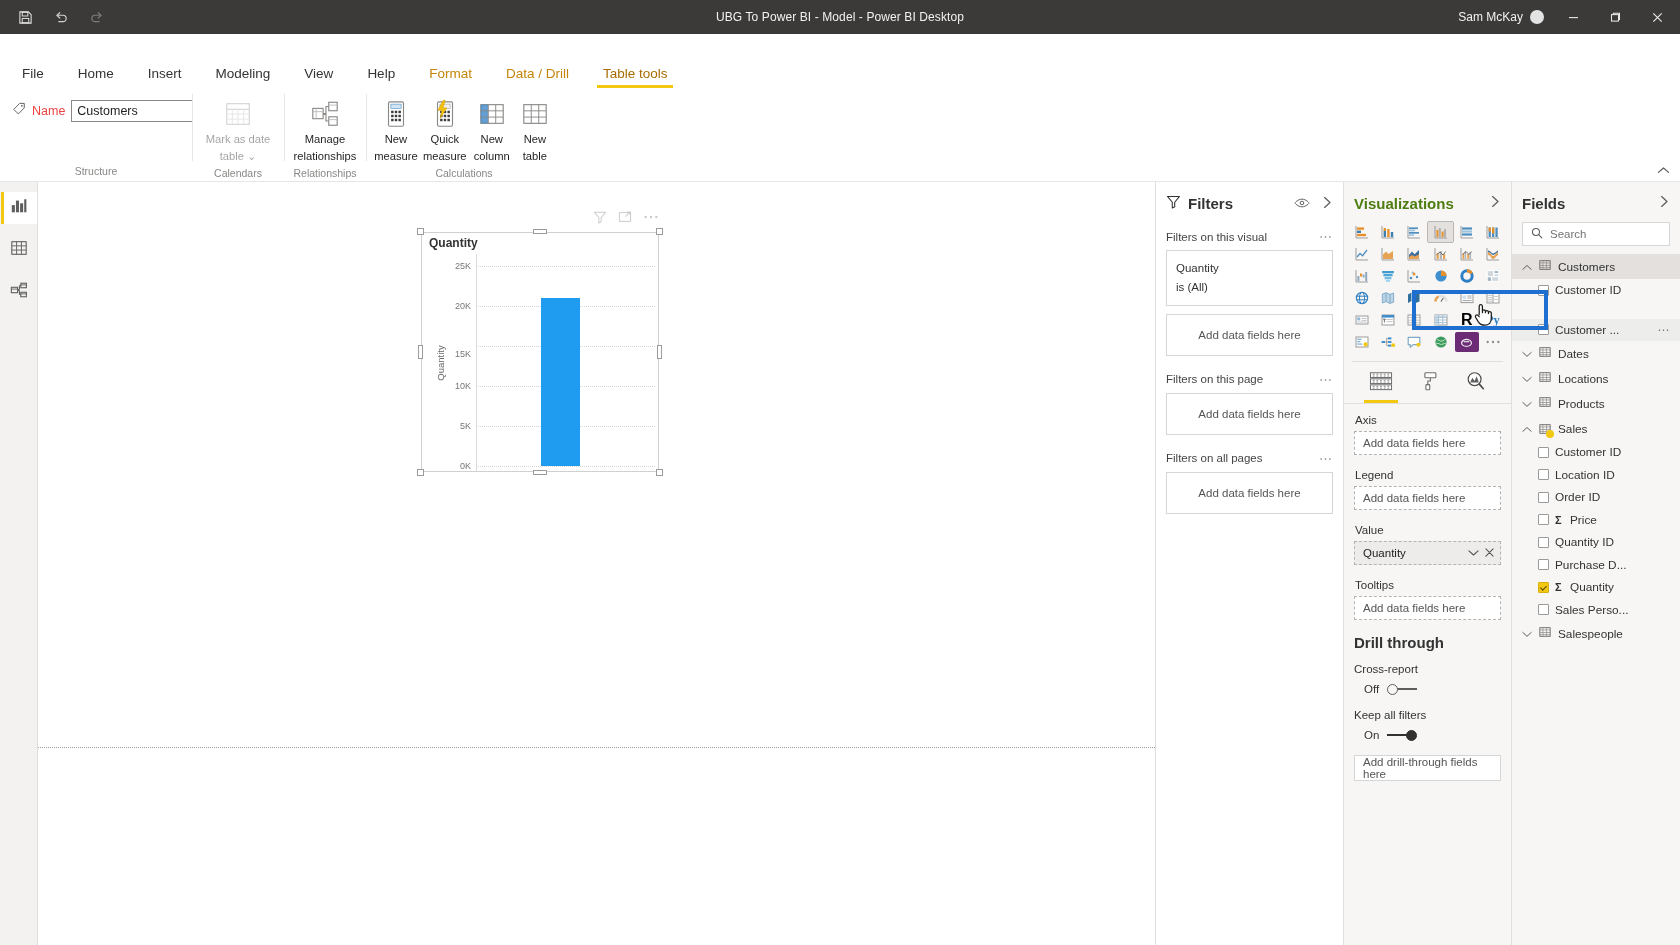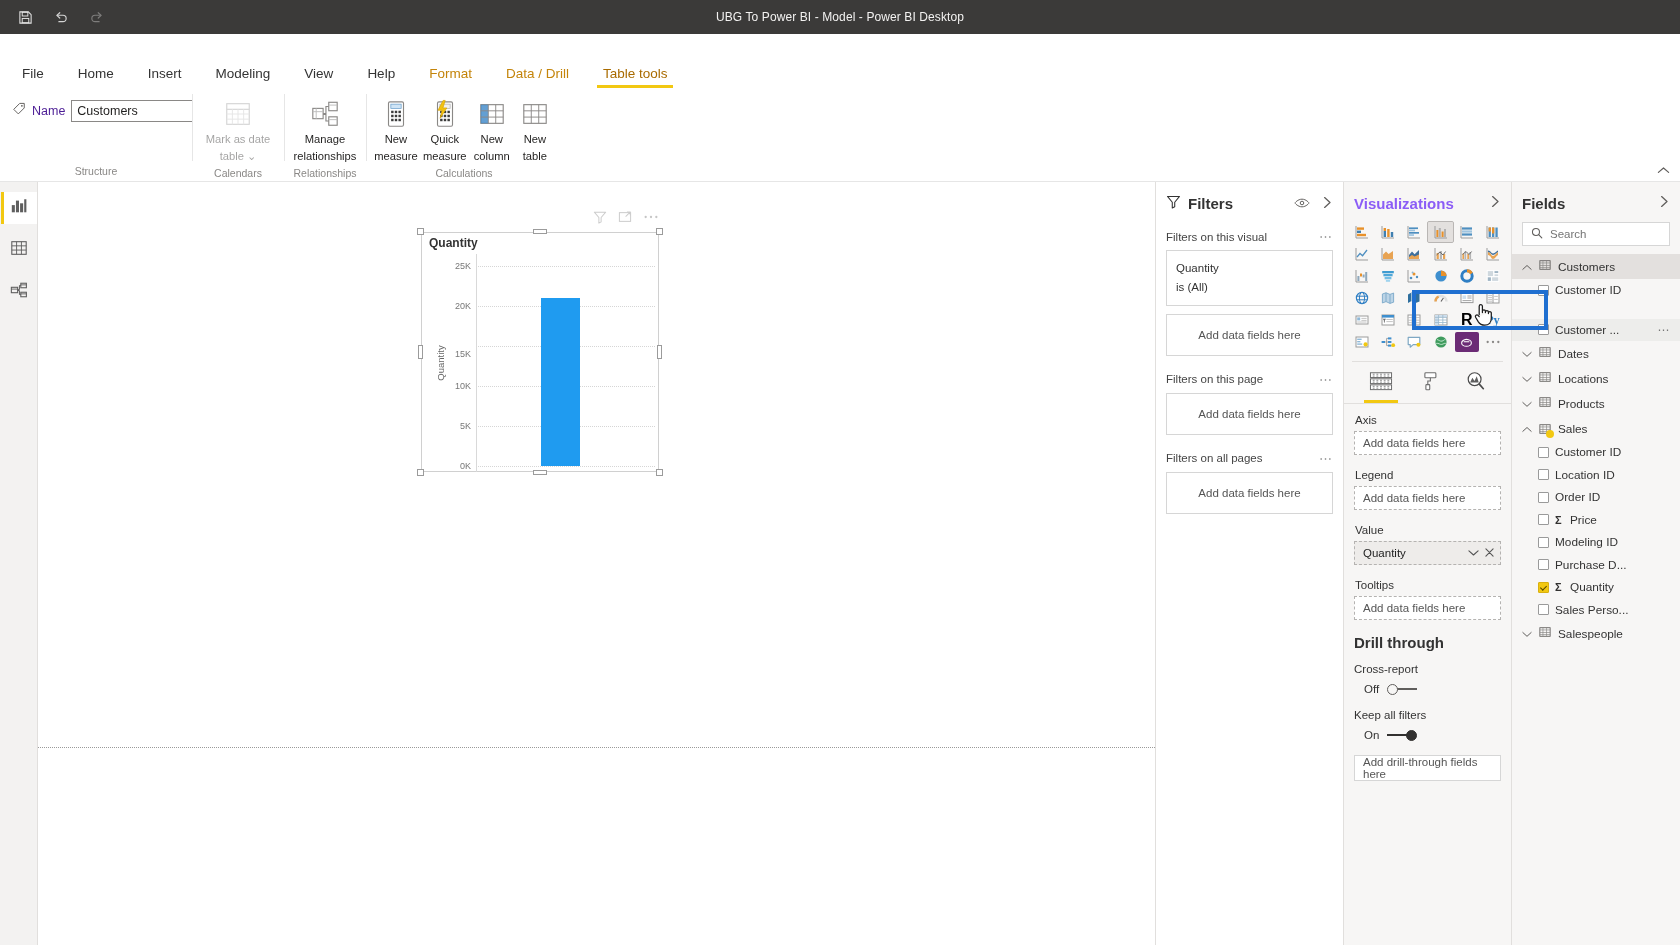--- a/index.html
+++ b/index.html
@@ -53,21 +53,21 @@
   .rib-body { height: 93px; display: flex; align-items: stretch; position: relative; }
   .rib-group { display: flex; flex-direction: column; position: relative; padding: 0 6px; }
   .rib-group + .rib-group::before {
     content: ""; position: absolute; left: 0; top: 6px; bottom: 20px; width: 1px; background: #e6e6e6;
   }
   .rib-group-items { flex: 1; display: flex; align-items: flex-start; gap: 2px; padding-top: 6px; }
   .rib-group-label {
     font-size: 10.5px; color: #8a8886; text-align: center; padding-bottom: 4px; height: 16px;
   }
   .rib-name-row { display: flex; align-items: center; gap: 6px; padding: 6px 4px 0 6px; }
-  .rib-name-label { font-size: 12.5px; color: #4c1d95; }
+  .rib-name-label { font-size: 12.5px; color: #ef4444; }
   .rib-name-input {
     width: 122px; height: 22px; border: 1px solid #8a8886; background: #fff;
     font-size: 12.5px; color: #201f1e; padding: 0 5px; font-family: inherit; outline: none;
   }
   .rib-btn {
     width: 62px; display: flex; flex-direction: column; align-items: center; gap: 3px;
     padding: 4px 2px; cursor: pointer; border-radius: 2px;
   }
   .rib-btn.wide { width: 76px; }
   .rib-btn.disabled { opacity: .42; cursor: default; }
@@ -163,21 +163,21 @@
     display: flex; align-items: center; justify-content: center;
     font-size: 11.5px; color: #555; cursor: pointer;
   }
 
   
   .viz-pane {
     width: 168px; background: #f7f6f5; border-right: 1px solid #e1dfdd;
     padding: 12px 0 0 0; overflow: hidden; flex: none;
   }
   .vz-head { display: flex; align-items: center; padding: 0 10px; margin-bottom: 10px; }
-  .vz-title { font-size: 15px; color: #8b5cf6; font-weight: 600; }
+  .vz-title { font-size: 15px; color: #4d7c0f; font-weight: 600; }
   .vz-chev { margin-left: auto; color: #605e5c; cursor: pointer; }
   .vz-grid {
     display: grid; grid-template-columns: repeat(6, 1fr);
     gap: 2px; padding: 0 6px 6px 6px;
   }
   .vz-cell {
     height: 20px; display: flex; align-items: center; justify-content: center;
     cursor: pointer; border-radius: 1px;
   }
   .vz-cell.sel { background: #e3e0de; outline: 1px solid #b9b6b4; }
@@ -286,20 +286,42 @@
           </svg>
       </div>
       <div class="tb-icon">
         <svg width="16" height="15" viewBox="0 0 18 16">
             <path d="M13 5.5H6.8a3.6 3.6 0 0 0 0 7.2h4.6" fill="none" stroke="#7e7d7c" stroke-width="1.3" stroke-linecap="round"></path>
             <path d="M10.4 2.6l3.3 3-3.3 3" fill="none" stroke="#7e7d7c" stroke-width="1.3" stroke-linecap="round" stroke-linejoin="round"></path>
           </svg>
       </div>
     </div>
     <div class="tb-title">UBG To Power BI - Model - Power BI Desktop</div>
+    <div class="tb-right">
+      <div class="tb-user">
+        <span>Sam McKay</span>
+        <span class="tb-avatar"></span>
+      </div>
+      <div class="winbtn">
+        <svg width="11" height="11" viewBox="0 0 11 11">
+            <path d="M1 5.6h9" stroke="#e9e9e9" stroke-width="1.1"></path>
+          </svg>
+      </div>
+      <div class="winbtn">
+        <svg width="11" height="11" viewBox="0 0 11 11">
+            <rect x="1.5" y="2.6" width="7" height="6.5" fill="none" stroke="#e9e9e9" stroke-width="1.05"></rect>
+            <path d="M3.3 2.4V1.3h6.2v6.2H8.5" fill="none" stroke="#e9e9e9" stroke-width="1.05"></path>
+          </svg>
+      </div>
+      <div class="winbtn close">
+        <svg width="11" height="11" viewBox="0 0 11 11">
+            <path d="M1.3 1.3l8.4 8.4M9.7 1.3l-8.4 8.4" stroke="#e9e9e9" stroke-width="1.15"></path>
+          </svg>
+      </div>
+    </div>
   </div>
 
   <div class="ribbon">
     <div class="rib-tabs">
       <div class="rib-tab">File</div>
       <div class="rib-tab">Home</div>
       <div class="rib-tab">Insert</div>
       <div class="rib-tab">Modeling</div>
       <div class="rib-tab">View</div>
       <div class="rib-tab">Help</div>
@@ -1076,21 +1098,21 @@
           <span class="cbx"></span>
           <span>Order ID</span>
         </div>
         <div class="fd-field">
           <span class="cbx"></span>
           <span class="sigma">Σ</span>
           <span>Price</span>
         </div>
         <div class="fd-field">
           <span class="cbx"></span>
-          <span>Modeling ID</span>
+          <span>Quantity ID</span>
         </div>
         <div class="fd-field">
           <span class="cbx"></span>
           <span>Purchase D...</span>
         </div>
         <div class="fd-field">
           <span class="cbx checked"></span>
           <span class="sigma">Σ</span>
           <span>Quantity</span>
         </div>

